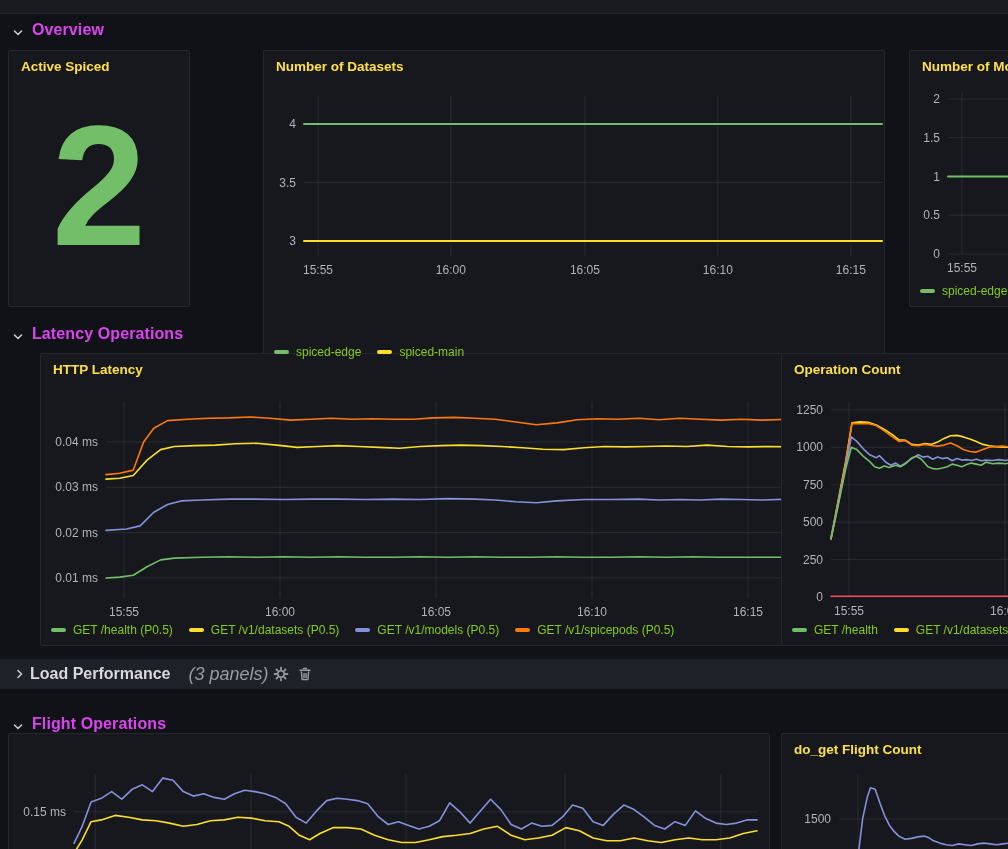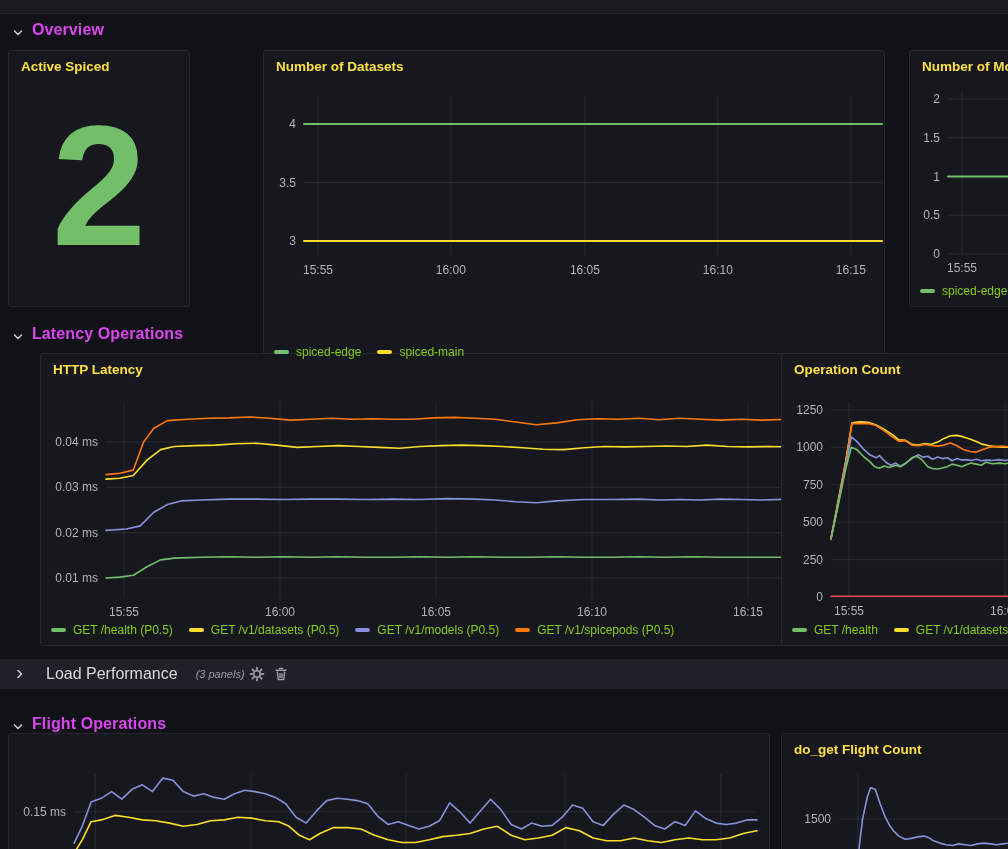--- a/index.html
+++ b/index.html
@@ -10,22 +10,22 @@
     -webkit-font-smoothing:antialiased;
   }
   .topbar{position:absolute;left:0;top:0;width:1008px;height:13px;background:#1a1b21;border-bottom:1px solid #24252b;}
   .section-header{position:absolute;display:flex;align-items:flex-end;gap:8px;height:22px;cursor:pointer;color:#d946ef;}
   .section-header .sec-title{font-size:16px;font-weight:700;letter-spacing:.1px;}
   .chev{flex:0 0 auto;}
   .row-collapsed{
     position:absolute;left:0;top:659px;width:1008px;height:30px;background:#1f2128;
     display:flex;align-items:center;gap:0;padding-left:14px;box-sizing:border-box;color:#d8d9da;
   }
-  .row-collapsed .sec-title{font-size:16px;font-weight:400;margin-left:20px;}
-  .row-collapsed .panels-note{font-size:11px;font-style:italic;color:#9a9ba3;margin-left:18px;}
+  .row-collapsed .sec-title{font-size:16px;font-weight:700;margin-left:4px;}
+  .row-collapsed .panels-note{font-size:18px;font-style:italic;color:#9a9ba3;margin-left:18px;}
   .icon-btn{display:inline-flex;align-items:center;justify-content:center;width:24px;height:24px;cursor:pointer;}
   .icon-btn:first-of-type{margin-left:14px;}
   .panel{
     position:absolute;background:#17181e;border:1px solid #26272e;border-radius:2px;
     box-sizing:border-box;overflow:hidden;
   }
   .panel-title{
     position:absolute;left:12px;top:8px;right:8px;font-size:13.5px;font-weight:600;color:#fde047;
     white-space:nowrap;overflow:hidden;z-index:2;cursor:pointer;
   }

